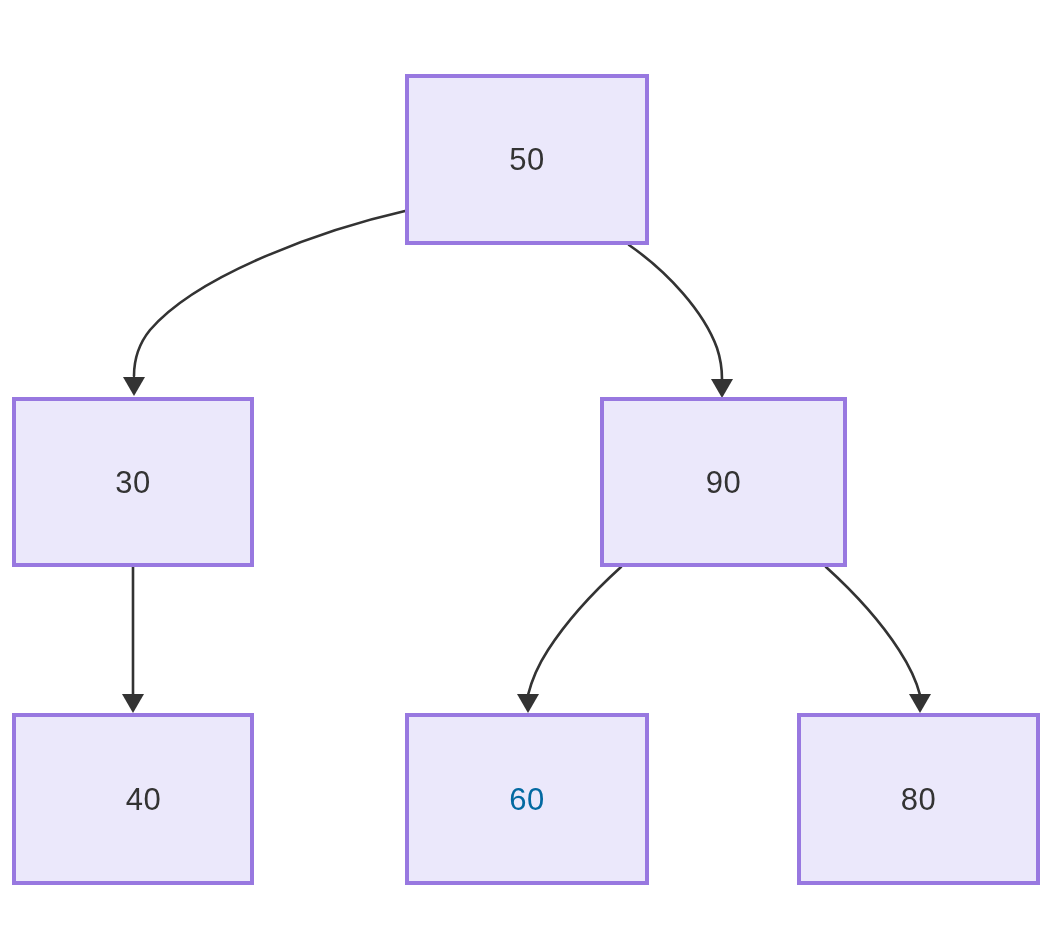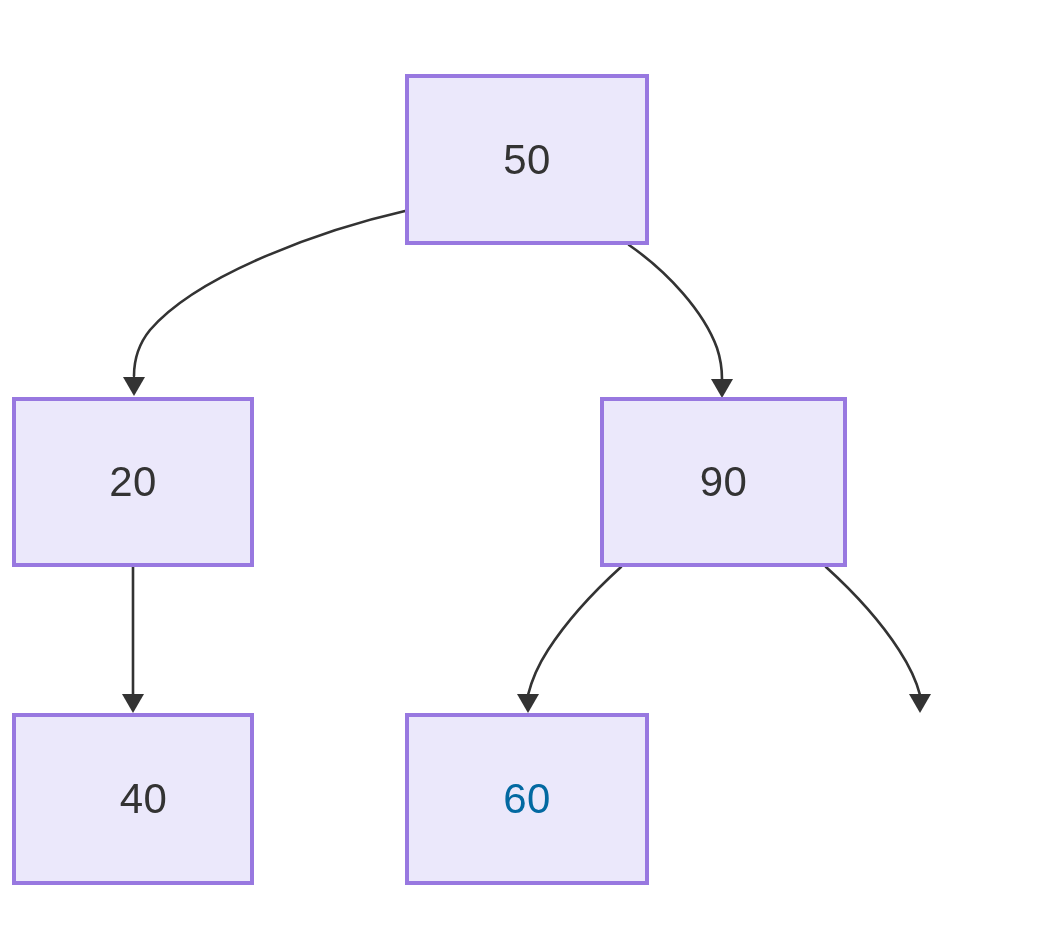--- a/index.html
+++ b/index.html
@@ -33,21 +33,21 @@
     box-sizing: border-box;
     background: #ebe8fb;
     border: 4px solid #9878e0;
     display: flex;
     align-items: center;
     justify-content: center;
     z-index: 2;
   }
   .node-label {
     font-family: "Liberation Sans", sans-serif;
-    font-size: 42px;
+    font-size: 31px;
     line-height: 1;
     color: #333333;
     letter-spacing: 0.5px;
     user-select: none;
   }
 </style>
 </head>
 <body>
 
 <div id="canvas" style="background: rgb(255, 255, 255);">
@@ -67,29 +67,32 @@
         <polygon points="517,694 539,694 528,713"></polygon>
         <polygon points="909,694 931,694 920,713"></polygon>
       </g>
   </svg>
 
   <div class="node" style="left: 405px; top: 74px; width: 244px; height: 171px; background: rgb(235, 232, 251); border-color: rgb(152, 120, 224);">
     <span class="node-label" style="color: rgb(51, 51, 51);">50</span>
   </div>
 
   <div class="node" style="left: 12px; top: 397px; width: 242px; height: 170px; background: rgb(235, 232, 251); border-color: rgb(152, 120, 224);">
-    <span class="node-label" style="color: rgb(51, 51, 51);">20</span>
+    <span class="node-label" style="color: rgb(51, 51, 51);">30</span>
   </div>
 
   <div class="node" style="left: 600px; top: 397px; width: 247px; height: 170px; background: rgb(235, 232, 251); border-color: rgb(152, 120, 224);">
     <span class="node-label" style="color: rgb(51, 51, 51);">90</span>
   </div>
 
   <div class="node" style="left: 12px; top: 713px; width: 242px; height: 172px; background: rgb(235, 232, 251); border-color: rgb(152, 120, 224); padding-left: 21px;">
     <span class="node-label" style="color: rgb(51, 51, 51);">40</span>
   </div>
 
   <div class="node" style="left: 405px; top: 713px; width: 244px; height: 172px; background: rgb(235, 232, 251); border-color: rgb(152, 120, 224);">
     <span class="node-label" style="color: #0369a1;">60</span>
   </div>
 
+  <div class="node" style="left: 797px; top: 713px; width: 243px; height: 172px; background: rgb(235, 232, 251); border-color: rgb(152, 120, 224);">
+    <span class="node-label" style="color: rgb(51, 51, 51);">80</span>
+  </div>
 
 </div>
 
 </body></html>

